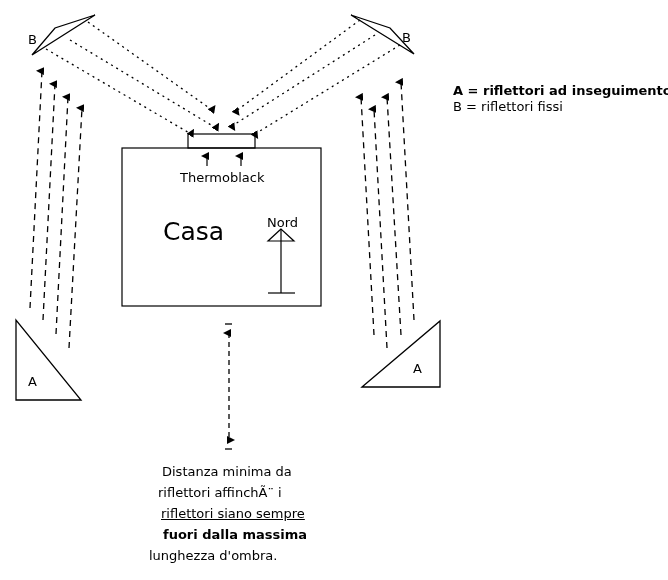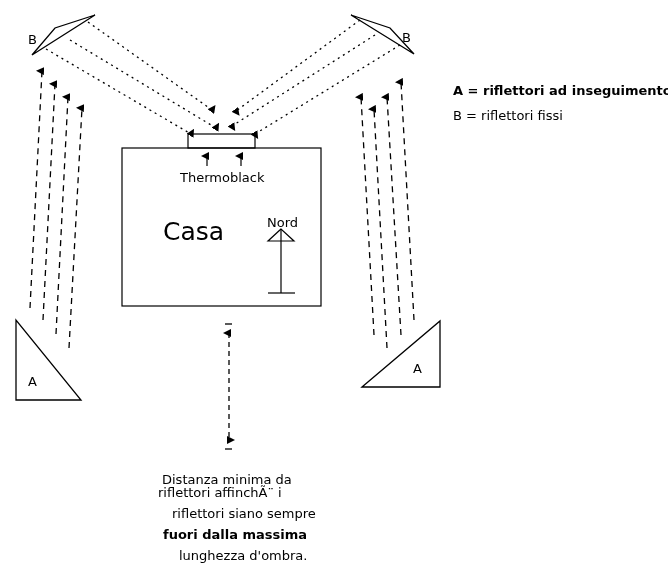--- a/index.html
+++ b/index.html
@@ -70,19 +70,19 @@
   <text class="lbl" x="413" y="373" font-size="13">A</text>
 
   <g stroke="#000" stroke-width="1.3" fill="none">
     <line x1="229" y1="333" x2="229" y2="440" stroke-dasharray="5,4" marker-start="url(#ah)" marker-end="url(#ah)"></line>
     <line x1="225" y1="324" x2="232" y2="324"></line>
     <line x1="225" y1="449" x2="232" y2="449"></line>
   </g>
 </svg>
 
 <div class="txt" style="left:453px; top:80px;font-weight:bold;">A = riflettori ad inseguimento</div>
-<div class="txt" style="left:453px; top:105px;">B = riflettori fissi</div>
+<div class="txt" style="left:453px; top:96px;">B = riflettori fissi</div>
 
-<div class="txt" style="left:162px; top:461px;margin-top:8px;">Distanza minima da</div>
+<div class="txt" style="left:162px; top:461px;">Distanza minima da</div>
 <div class="txt" style="left:158px; top:482px;">riflettori affinchÃ¨ i</div>
-<div class="txt" style="left:172px; top:503px;">riflettori siano sempre</div>
+<div class="txt" style="left:161px; top:503px;text-decoration:underline;">riflettori siano sempre</div>
 <div class="txt" style="left:163px; top:524px;font-weight:bold;">fuori dalla massima</div>
-<div class="txt" style="left:179px; top:545px;">lunghezza d'ombra.</div>
+<div class="txt" style="left:149px; top:545px;">lunghezza d'ombra.</div>
 
 </body></html>

